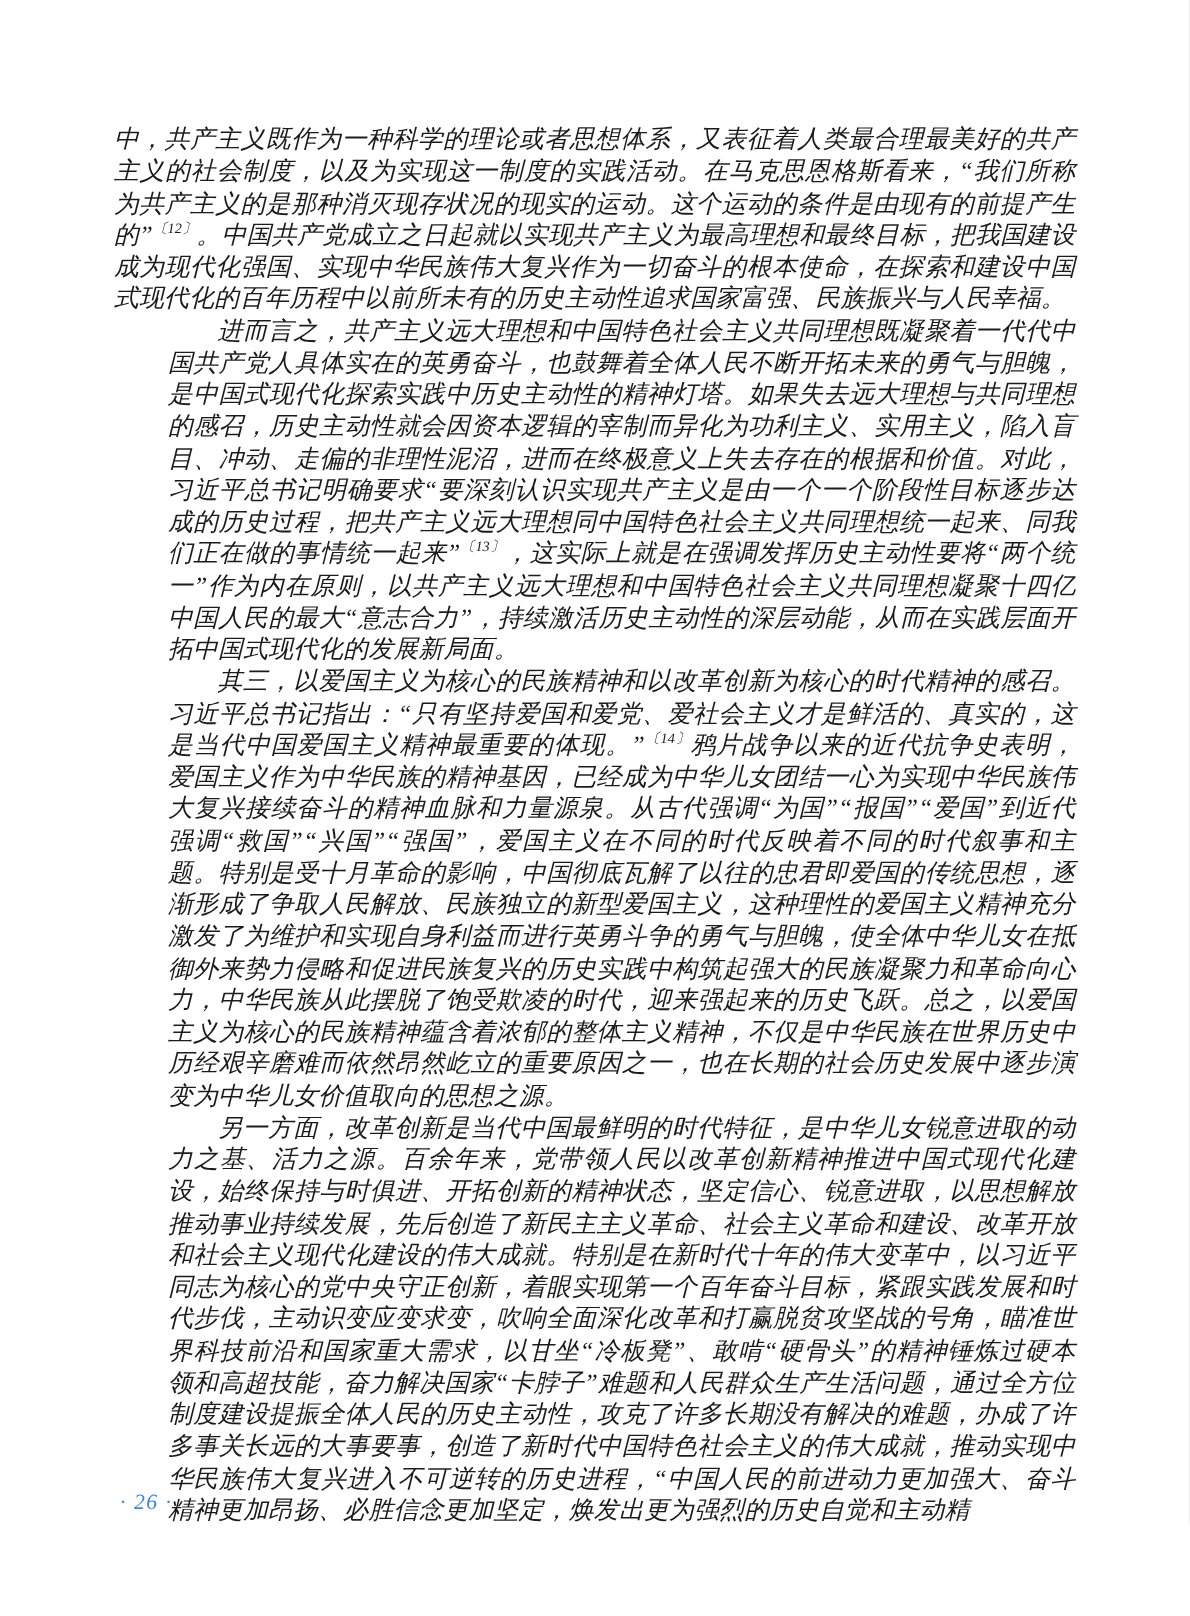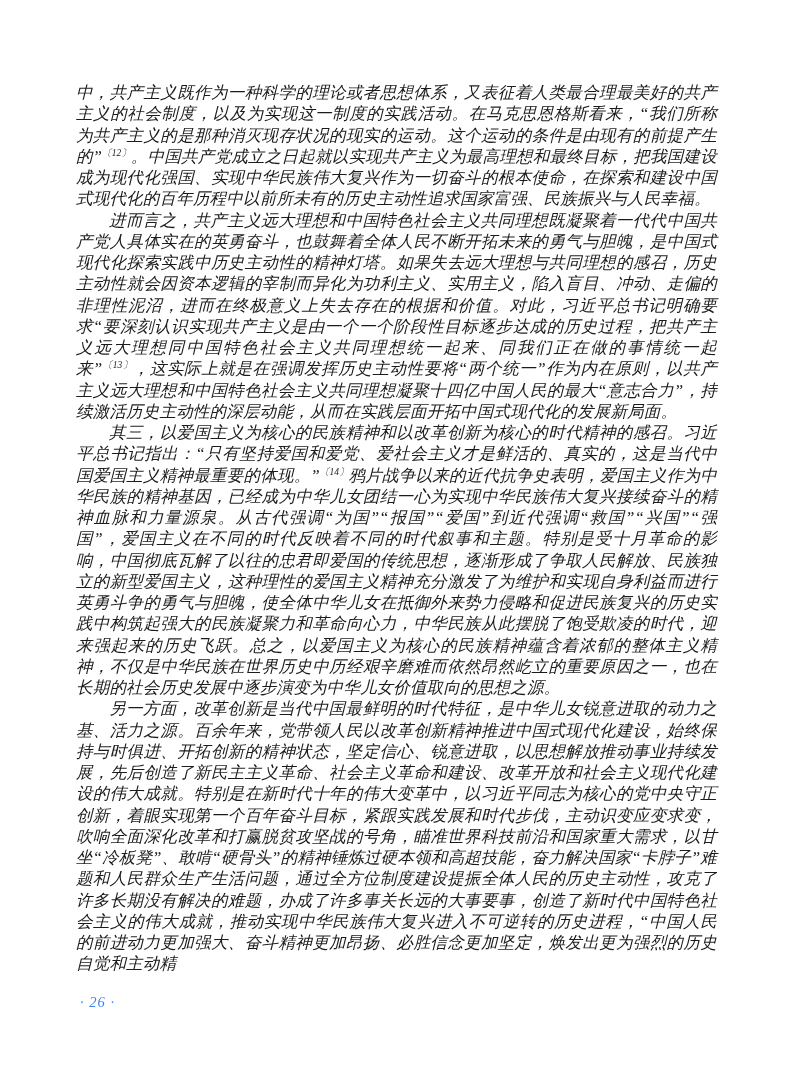--- a/index.html
+++ b/index.html
@@ -29,20 +29,21 @@
     text-align: justify;
     letter-spacing: 0.2px;
   }
   p.para {
     margin: 0;
     padding: 0;
     text-indent: 0;
   }
   p.para.indent {
     text-indent: 2em;
+    margin-left: 36px;
   }
   sup.footnote-ref {
     font-size: 9.5px;
     line-height: 0;
     vertical-align: super;
     letter-spacing: 0;
   }
   .footer {
     position: absolute;
     left: 80px;

